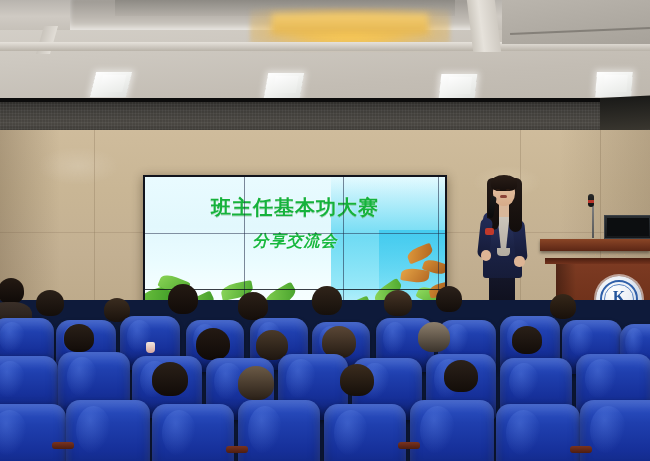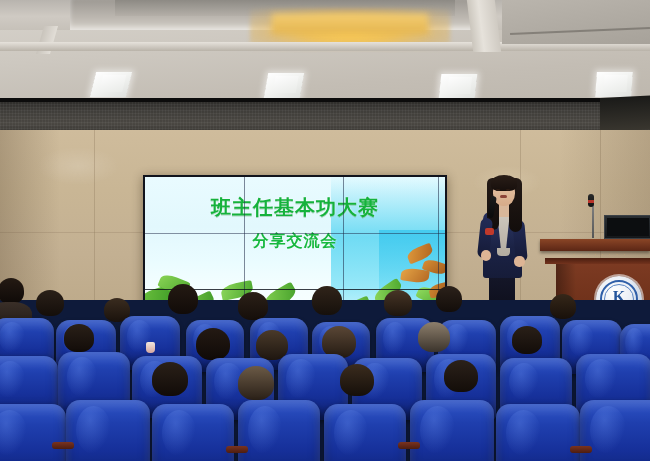--- a/index.html
+++ b/index.html
@@ -78,21 +78,21 @@
 
   .leaf{position:absolute;border-radius:50% 12% 50% 12%;}
 
   .scr-title{position:absolute;left:0;right:0;top:17px;text-align:center;
     font-family:"DejaVu Sans","Liberation Sans",sans-serif;
     font-size:20px;font-weight:700;letter-spacing:1px;color:#15b23c;
     text-shadow:0 0 2px rgba(255,255,255,.9),0 1px 0 rgba(10,120,40,.35);}
   .scr-sub{position:absolute;left:0;right:0;top:54px;text-align:center;
     font-family:"DejaVu Sans","Liberation Sans",sans-serif;
     font-size:16px;font-weight:700;letter-spacing:1px;color:#17b83f;
-    text-shadow:0 0 2px rgba(255,255,255,.85);}
+    text-shadow:0 0 2px rgba(255,255,255,.85);font-style:italic;}
 
   .grid-v{position:absolute;top:0;width:1px;height:100%;background:rgba(30,40,70,.55);}
   .grid-h{position:absolute;left:0;width:100%;height:1px;background:rgba(30,40,70,.5);}
   .grid-dark{position:absolute;left:0;width:100%;height:1px;background:rgba(10,14,24,.8);}
   .podium-top{position:absolute;left:540px;top:239px;width:110px;height:12px;
     background:linear-gradient(180deg,#8a4526,#5b2615);box-shadow:0 2px 3px rgba(0,0,0,.4);}
   .podium-text{position:absolute;left:566px;top:251px;width:78px;height:9px;
     font-size:5px;letter-spacing:2px;color:#d8ab62;white-space:nowrap;overflow:hidden;
     font-family:"DejaVu Sans","Liberation Sans",sans-serif;}
   .podium-band{position:absolute;left:545px;top:258px;width:105px;height:6px;

